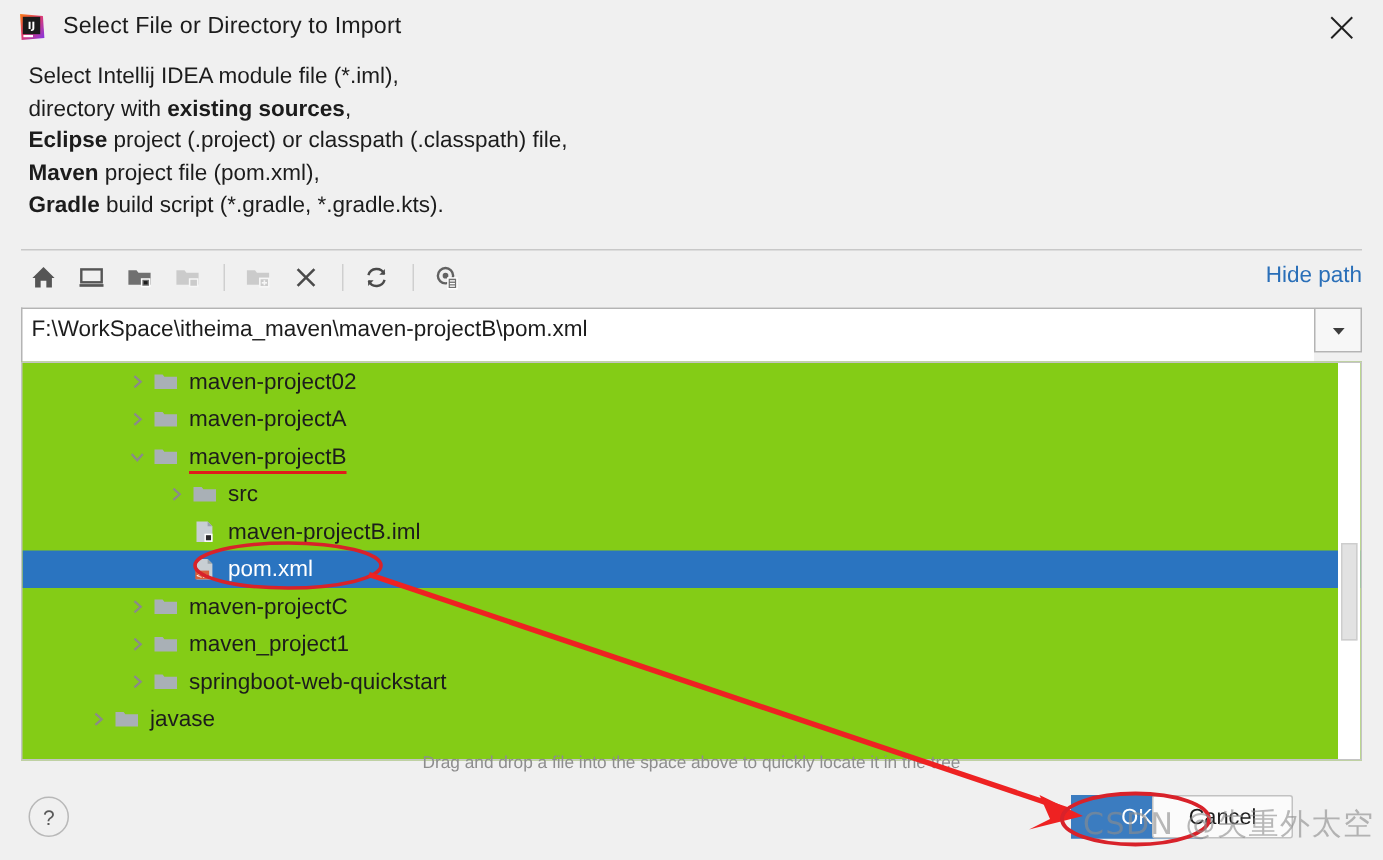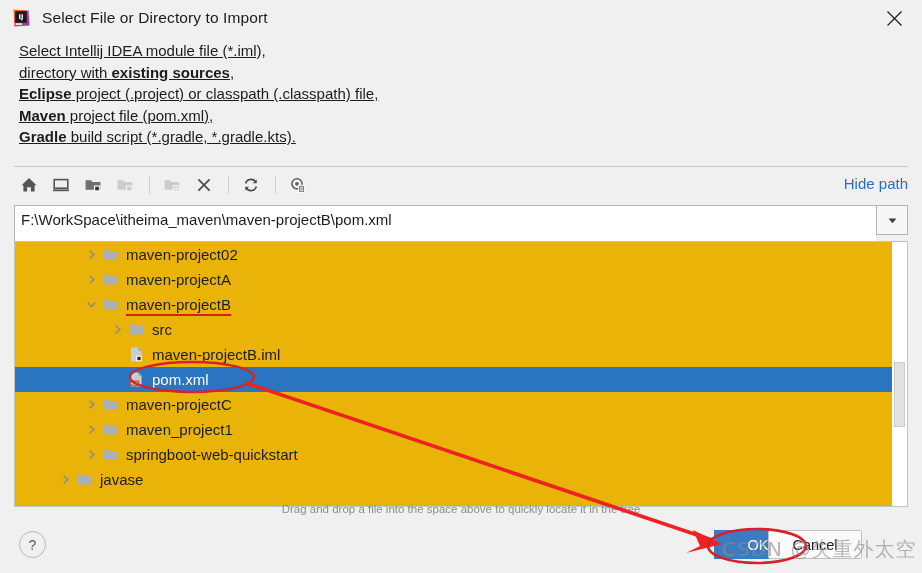--- a/index.html
+++ b/index.html
@@ -42,21 +42,20 @@
   }
   #close-btn svg { display:block; }
 
   
   #description {
     position: absolute; left: 19px; top: 40px;
     width: 640px;
     font-size: 15px;
     line-height: 21.5px;
     color: #1c1c1c;
-    text-decoration: underline;
   }
   #description b { font-weight: bold; }
 
   
   #toolbar-sep {
     position: absolute; left: 14px; top: 166px;
     width: 894px; height: 1px;
     background: #c8c8c8;
   }
 
@@ -110,21 +109,21 @@
     background: #f7f7f7;
     display: flex; align-items: center; justify-content: center;
     cursor: default;
   }
 
   
   #tree-wrap {
     position: absolute; left: 14px; top: 241px;
     width: 894px; height: 266px;
     border: 1px solid #c4c4c4;
-    background: #eab308;
+    background: #84cc16;
     overflow: hidden;
   }
   .tree-row {
     position: relative;
     height: 25px;
     display: flex; align-items: center;
     font-size: 15px;
     color: #1c1c1c;
     white-space: nowrap;
     cursor: default;

